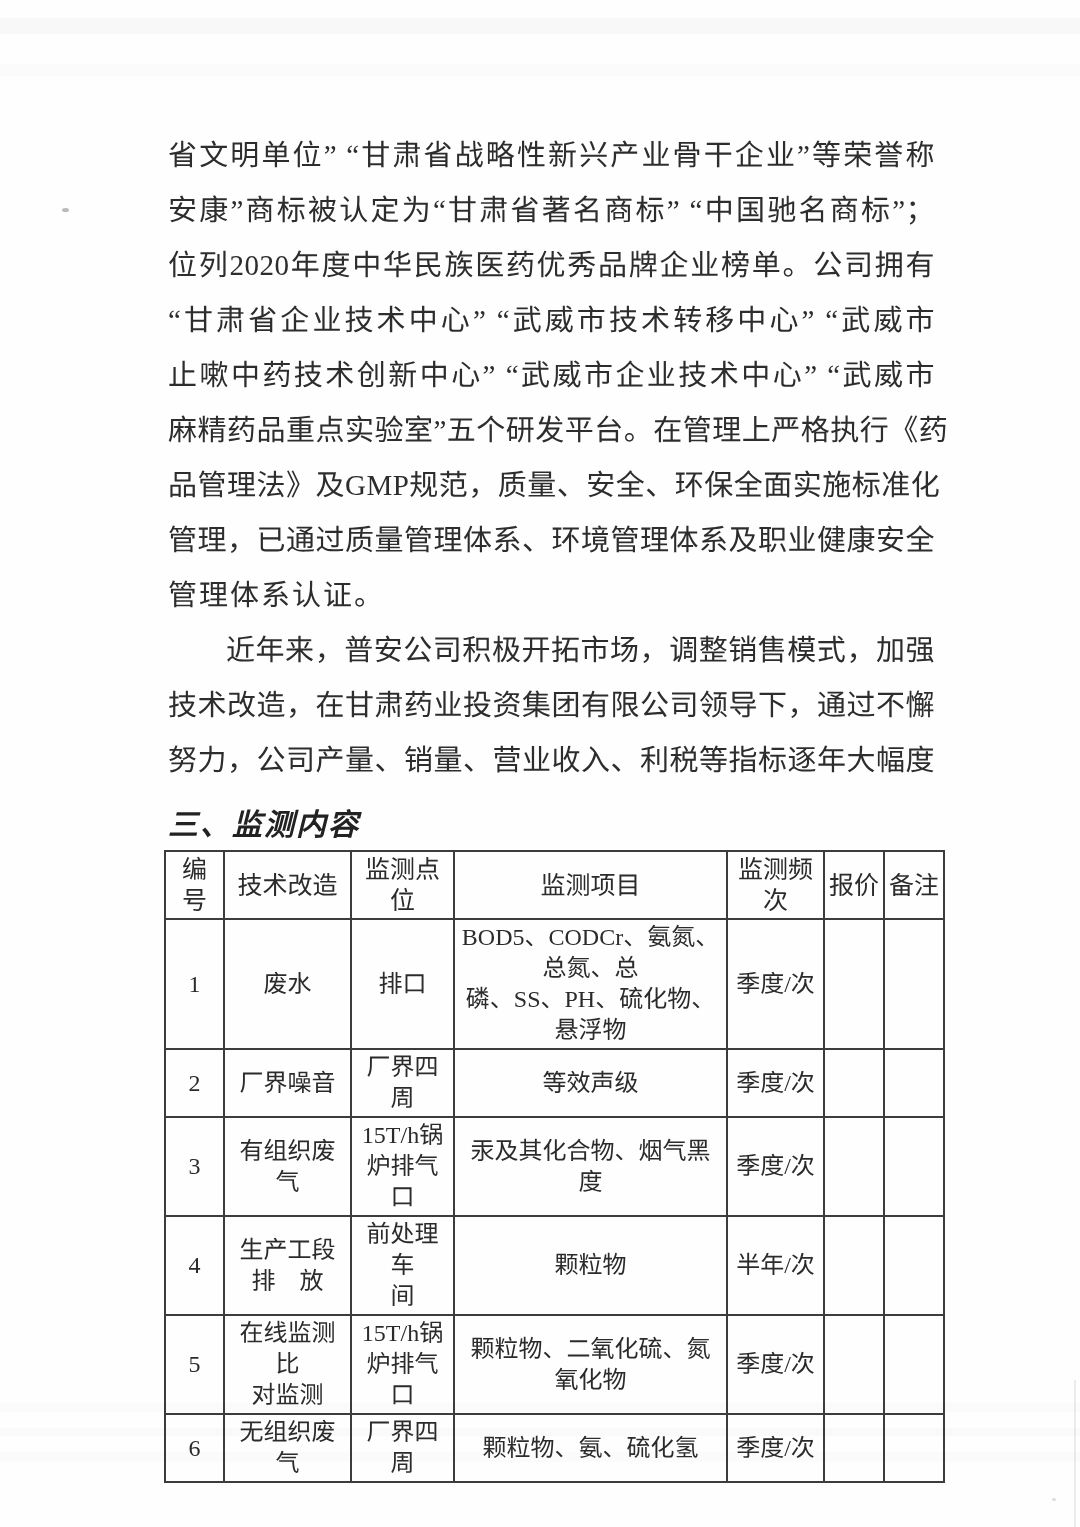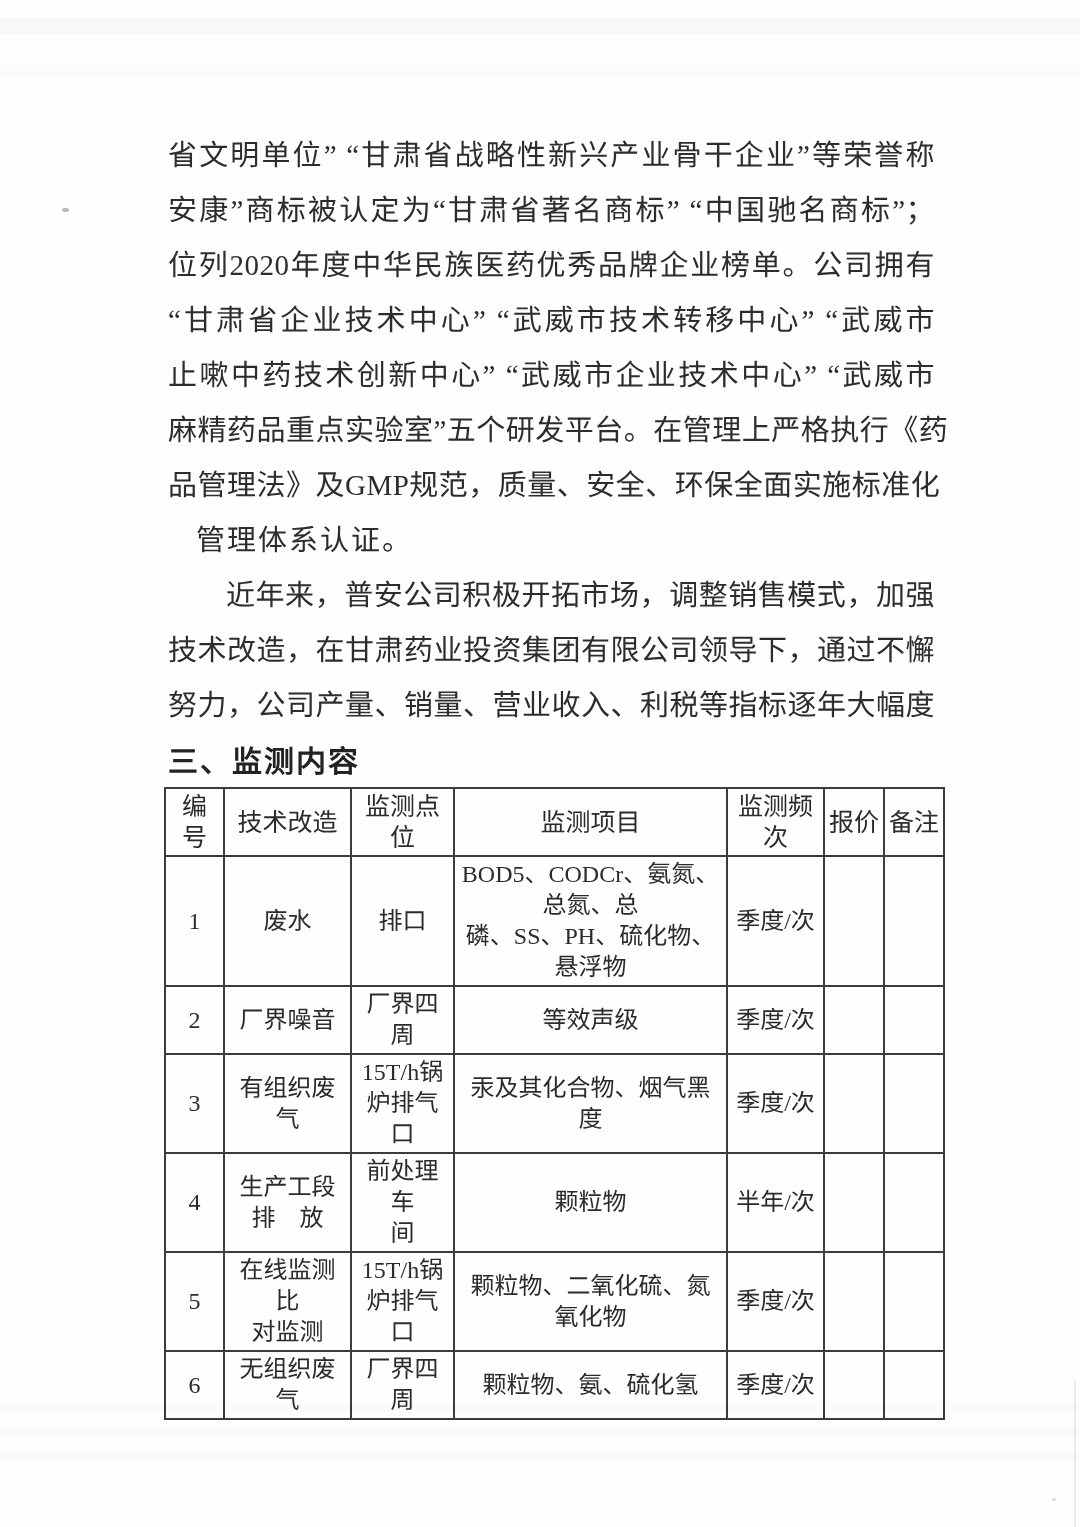--- a/index.html
+++ b/index.html
@@ -38,31 +38,31 @@
     height: 55px;
     white-space: nowrap;
     text-align: justify;
     text-align-last: justify;
     letter-spacing: 0.5px;
   }
   .line--end {
     text-align-last: left;
     letter-spacing: 2px;
     white-space: normal;
-    margin-left: 28px;
   }
   .line--indent { text-indent: 2em; }
 
   .section-heading {
     font-size: 30px;
     font-weight: bold;
     line-height: 42px;
     letter-spacing: 2px;
-    margin-top: 8px;
+    margin-top: 16px;
     color: #222;
+    font-style: italic;
   }
 
   .monitor-table {
     border-collapse: collapse;
     table-layout: fixed;
     margin-left: -4px;
     margin-top: 4px;
     width: 779px;
   }
   .monitor-table th, .monitor-table td {
@@ -103,20 +103,21 @@
   <div class="doc">
 
     <div>
       <div class="line">省文明单位” “甘肃省战略性新兴产业骨干企业”等荣誉称</div>
       <div class="line">安康”商标被认定为“甘肃省著名商标” “中国驰名商标”；</div>
       <div class="line">位列2020年度中华民族医药优秀品牌企业榜单。公司拥有</div>
       <div class="line">“甘肃省企业技术中心” “武威市技术转移中心” “武威市</div>
       <div class="line">止嗽中药技术创新中心” “武威市企业技术中心” “武威市</div>
       <div class="line">麻精药品重点实验室”五个研发平台。在管理上严格执行《药</div>
       <div class="line">品管理法》及GMP规范，质量、安全、环保全面实施标准化</div>
+      <div class="line">管理，已通过质量管理体系、环境管理体系及职业健康安全</div>
       <div class="line line--end">管理体系认证。</div>
     </div>
 
     <div>
       <div class="line line--indent">近年来，普安公司积极开拓市场，调整销售模式，加强</div>
       <div class="line">技术改造，在甘肃药业投资集团有限公司领导下，通过不懈</div>
       <div class="line">努力，公司产量、销量、营业收入、利税等指标逐年大幅度</div>
     </div>
 
     <div class="section-heading">三、监测内容</div>

